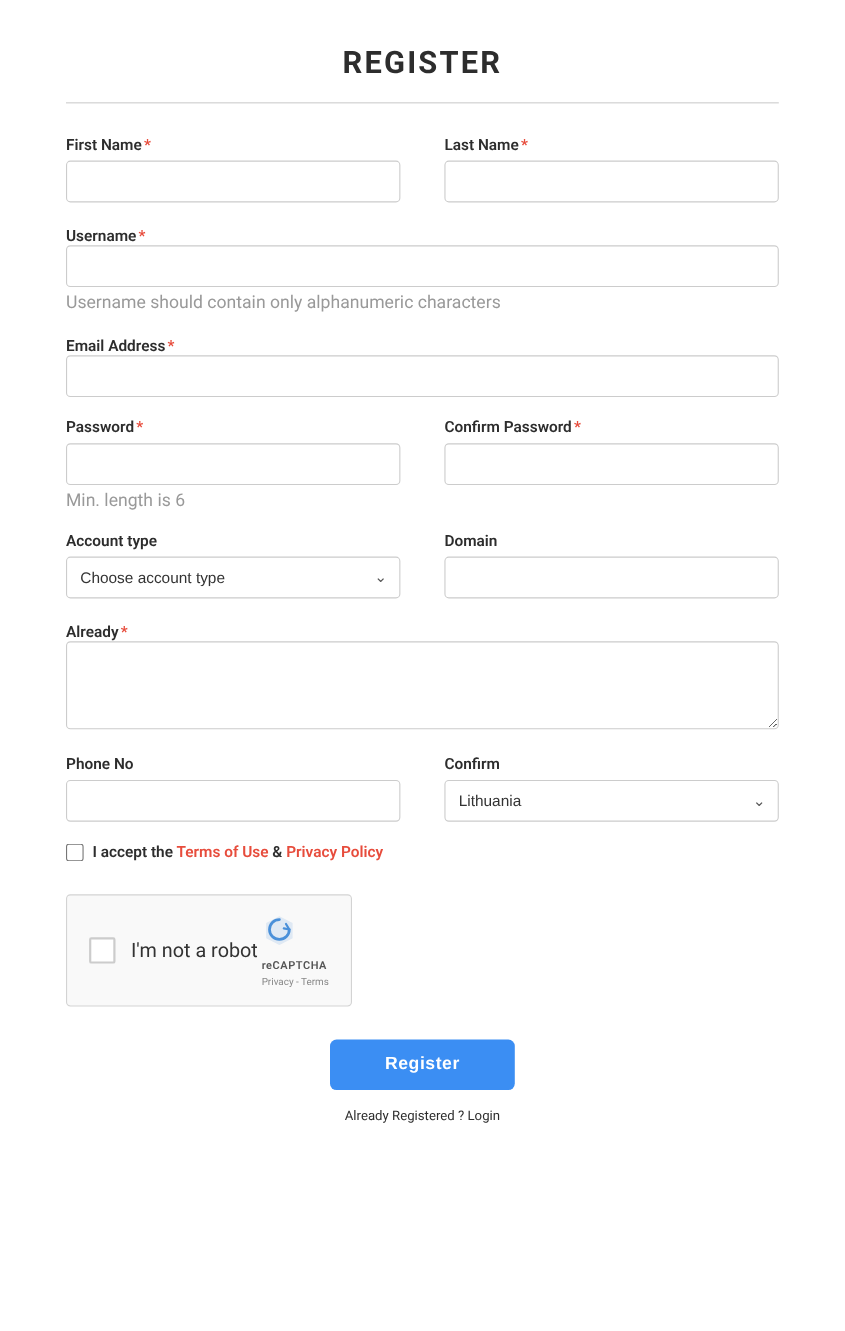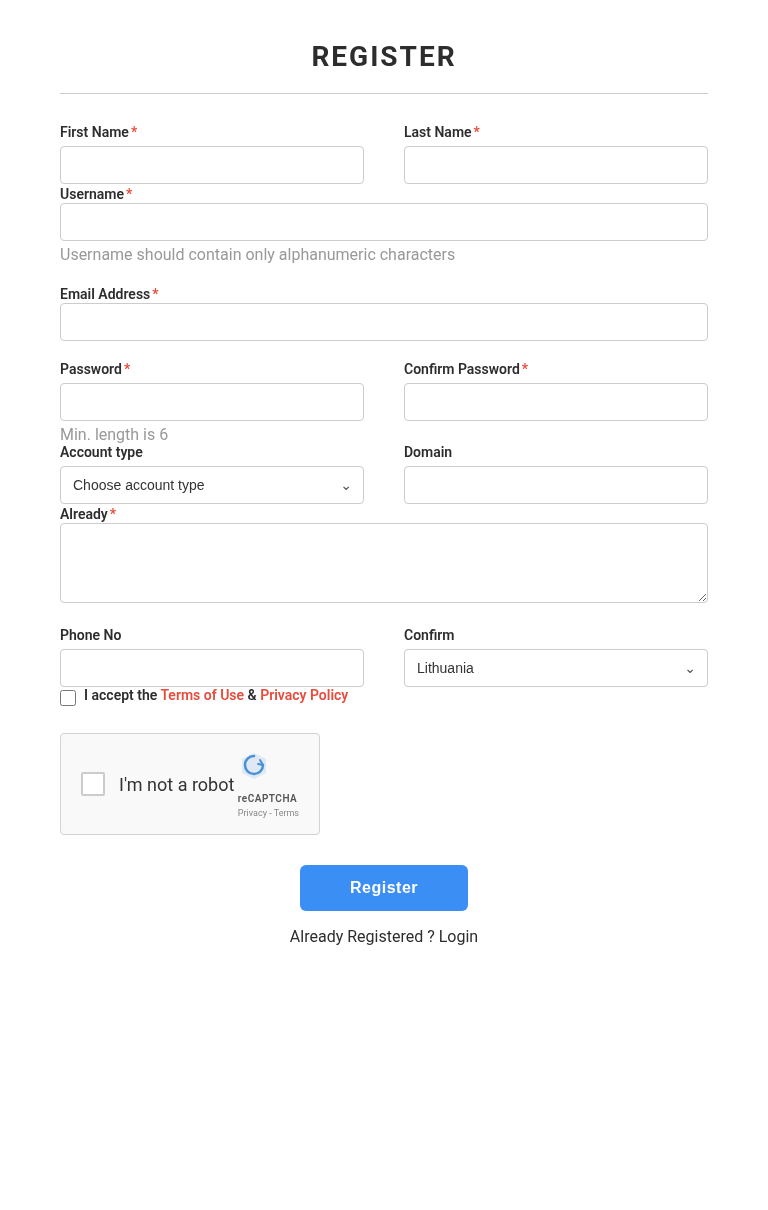--- a/index.html
+++ b/index.html
@@ -32,20 +32,21 @@
 
     .divider {
       border: none;
       border-top: 1px solid #ccc;
       margin-bottom: 30px;
     }
 
     .form-row {
       display: flex;
       gap: 40px;
+      margin-bottom: 20px;
     }
 
     .form-group {
       display: flex;
       flex-direction: column;
       flex: 1;
     }
 
     label {
       font-size: 14px;
@@ -106,21 +107,20 @@
       right: 12px;
       top: 50%;
       transform: translateY(-50%);
       pointer-events: none;
       color: #555;
       font-size: 14px;
     }
 
     .checkbox-row {
       display: flex;
-      align-items: center;
       gap: 8px;
       margin-bottom: 24px;
       font-size: 14px;
       color: #2d2d2d;
     }
 
     .checkbox-row input[type="checkbox"] {
       width: 16px;
       height: 16px;
       cursor: pointer;
@@ -203,21 +203,21 @@
       padding: 14px 50px;
       font-size: 16px;
       font-weight: 600;
       cursor: pointer;
       margin: 0 auto 16px auto;
       letter-spacing: 0.5px;
     }
 
     .already-registered {
       text-align: center;
-      font-size: 16px;
+      font-size: 12px;
       color: #2d2d2d;
     }
 
     .btn-area {
       text-align: center;
     }
   </style>
 </head>
 <body>
 

